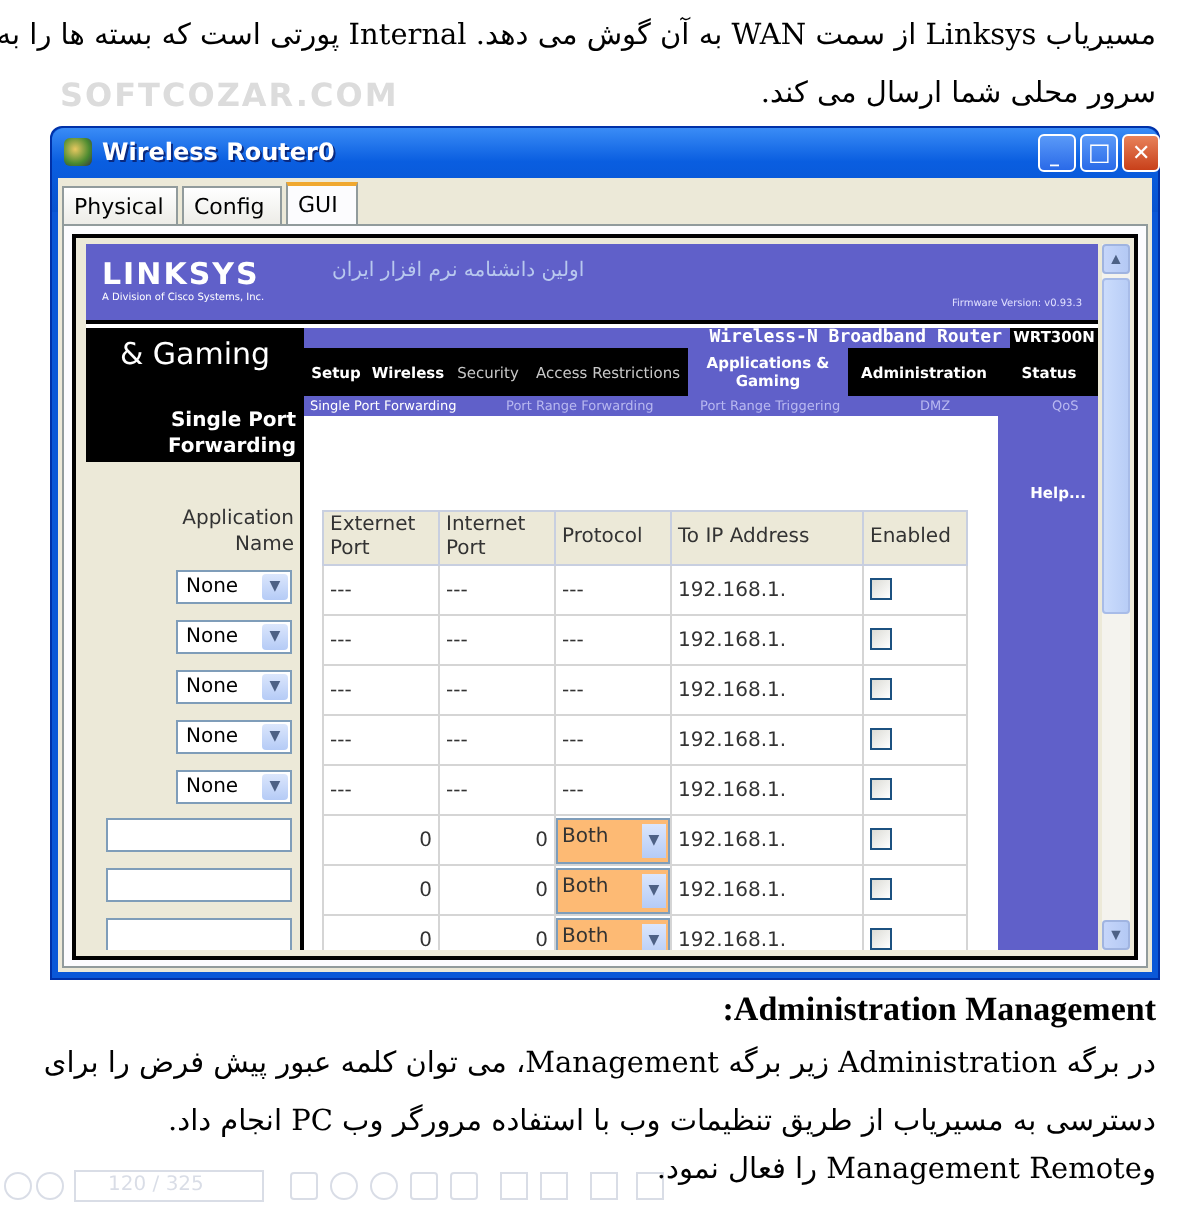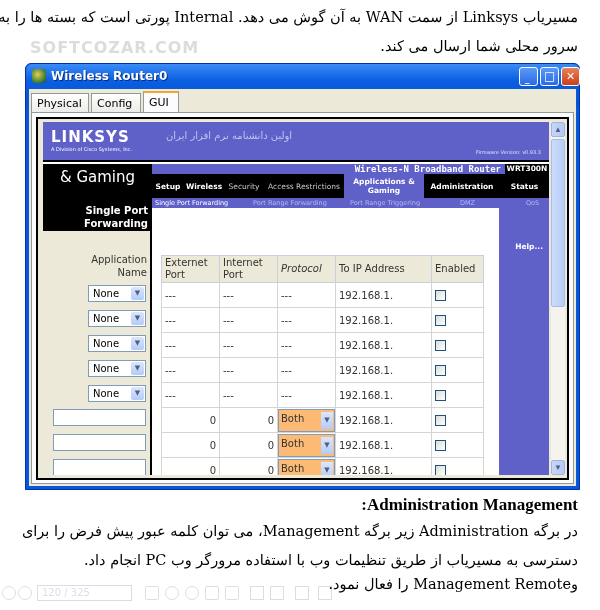--- a/index.html
+++ b/index.html
@@ -53,21 +53,21 @@
 .helpcol .help{position:absolute;right:6px;top:34px;font-family:"DejaVu Sans",sans-serif;font-weight:bold;font-size:7.5px;color:#fff;}
 table.pf{position:absolute;left:9px;top:47px;border-collapse:collapse;font-family:"DejaVu Sans",sans-serif;font-size:10px;}
 table.pf th{background:#ece9d8;font-weight:normal;text-align:left;border:1px solid #c8cfe0;padding:1px 3px;color:#333;line-height:12px;vertical-align:middle;}
 table.pf td{border:1px solid #d5d5d5;height:25px;padding:0 3px;color:#333;vertical-align:middle;}
 table.pf td.num{text-align:right;}
 .cb{display:inline-block;width:11px;height:11px;border:1px solid #1c5180;background:linear-gradient(135deg,#dcdcd6,#fff);vertical-align:middle;}
 .proto{position:relative;height:23px;border:1px solid #7f9db9;padding:3px 2px;background:#fdba74;}
 .proto .arr{position:absolute;right:1px;top:2px;width:12px;height:17px;background:linear-gradient(#dbe6fc,#b5cbf6);color:#4d6185;font-size:7px;text-align:center;line-height:17px;}
 .h-en{position:absolute;right:22px;top:495px;font-family:"Liberation Serif",serif;font-weight:bold;font-size:17px;}
 .pdfbar{position:absolute;left:0;top:582px;width:420px;height:22px;opacity:0.25;}
-.pdfbar .pg{position:absolute;left:37px;top:3px;width:95px;height:16px;border:1px solid #6a7aa0;font-family:"DejaVu Sans",sans-serif;font-size:10px;color:#6a7aa0;padding-left:4px;line-height:14px;}
+.pdfbar .pg{position:absolute;left:37px;top:3px;width:95px;height:16px;border:1px solid #6a7aa0;font-family:"DejaVu Sans",sans-serif;font-size:10px;color:#6a7aa0;padding-left:16px;line-height:14px;}
 .pdfbar .ic{position:absolute;top:4px;width:14px;height:14px;border:1px solid #6a7aa0;border-radius:7px;}
 </style>
 </head>
 <body>
 
 <div class="fa" style="top:9px;">مسیریاب Linksys از سمت WAN به آن گوش می دهد. Internal پورتی است که بسته ها را به</div>
 <div class="wm">SOFTCOZAR.COM</div>
 <div class="fa" style="top:38px;">سرور محلی شما ارسال می کند.</div>
 
 <div class="win">
@@ -149,21 +149,21 @@
               <tbody>
                   <tr>
                 <th style="width:58px;">
                       <div>Externet</div>
                       <div>Port</div>
                     </th>
                 <th style="width:58px;">
                       <div>Internet</div>
                       <div>Port</div>
                     </th>
-                <th style="width:58px;font-style:italic;">Protocol</th>
+                <th style="width:58px;">Protocol</th>
                 <th style="width:96px;">To IP Address</th>
                 <th style="width:52px;">Enabled</th>
               </tr>
               <tr>
                 <td>---</td>
                 <td>---</td>
                 <td>---</td>
                 <td>192.168.1.</td>
                 <td><span class="cb"></span></td>
               </tr>

